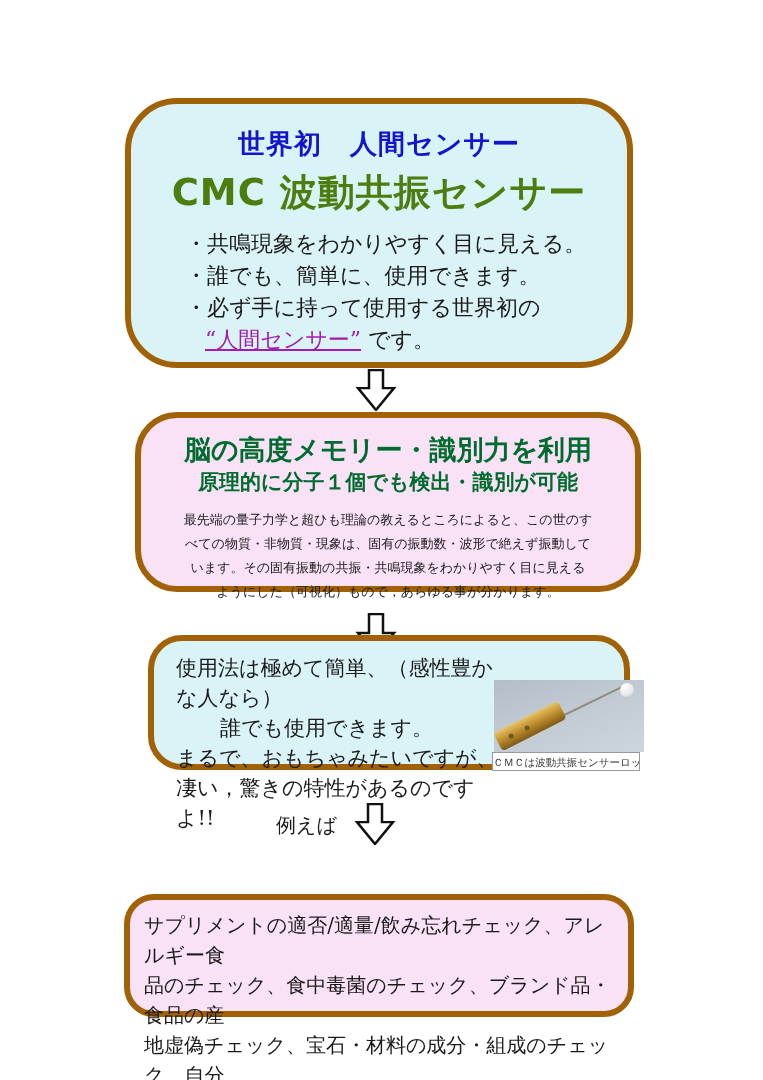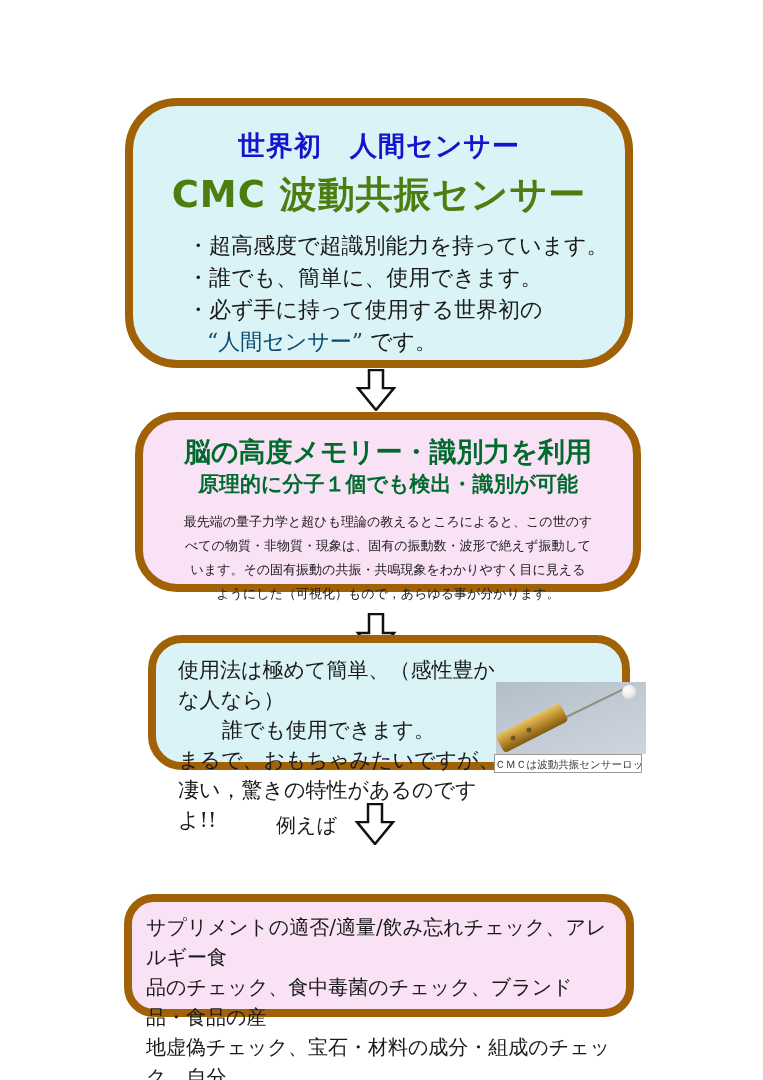--- a/index.html
+++ b/index.html
@@ -7,21 +7,21 @@
     position: relative;
     width: 763px;
     height: 1080px;
     background: #ffffff;
     overflow: hidden;
     font-family: "DejaVu Serif", "Liberation Serif", serif;
     color: #1a1a1a;
   }
   .box {
     position: absolute;
-    border: 8px solid #a16207;
+    border: 6px solid #a16207;
     box-sizing: border-box;
   }
   .cyan { background: #d9f3f6; }
   .pink { background: #f9e1f6; }
 
   
   #box1 { left: 125px; top: 98px; width: 508px; height: 270px; border-radius: 52px; }
   .t-blue {
     margin-top: 22px;
     text-align: center;
@@ -35,21 +35,21 @@
     margin-top: 6px;
     text-align: center;
     font-family: "DejaVu Sans", "Liberation Sans", sans-serif;
     font-weight: bold;
     font-size: 37px;
     color: #4d7c0f;
     letter-spacing: 1px;
   }
   .bullets { margin: 10px 0 0 54px; font-size: 22px; line-height: 32px; }
   .quote-line { padding-left: 20px; }
-  .red-quote { color: #0c4a6e; }
+  .red-quote { color: #a21caf; text-decoration: underline; }
 
   
   .arrow { position: absolute; width: 44px; }
   .arrow svg { display: block; width: 100%; height: 100%; }
   #arrow1 { left: 354px; top: 369px; height: 42px; }
   #arrow2 { left: 354px; top: 613px; height: 44px; }
   #arrow3 { left: 353px; top: 803px; height: 42px; }
 
   
   #box2 { left: 135px; top: 412px; width: 506px; height: 180px; border-radius: 42px; }
@@ -125,21 +125,21 @@
 </style>
 </head>
 <body>
 
 <div class="page">
 
   <section class="box cyan" id="box1">
     <div class="t-blue">世界初　人間センサー</div>
     <div class="t-red">CMC 波動共振センサー</div>
     <div class="bullets">
-      <div>・超高感度で超識別能力を持っています。</div>
+      <div>・共鳴現象をわかりやすく目に見える。</div>
       <div>・誰でも、簡単に、使用できます。</div>
       <div>・必ず手に持って使用する世界初の</div>
       <div class="quote-line"><span class="red-quote">“人間センサー”</span><span> です。</span></div>
     </div>
   </section>
 
   <div class="arrow" id="arrow1">
     <svg viewBox="0 0 44 44" preserveAspectRatio="none">
         <path d="M15 1 H29 V20 H40 L22 43 L4 20 H15 Z" fill="#ffffff" stroke="#111111" stroke-width="2.5" stroke-linejoin="miter"></path>
       </svg>

